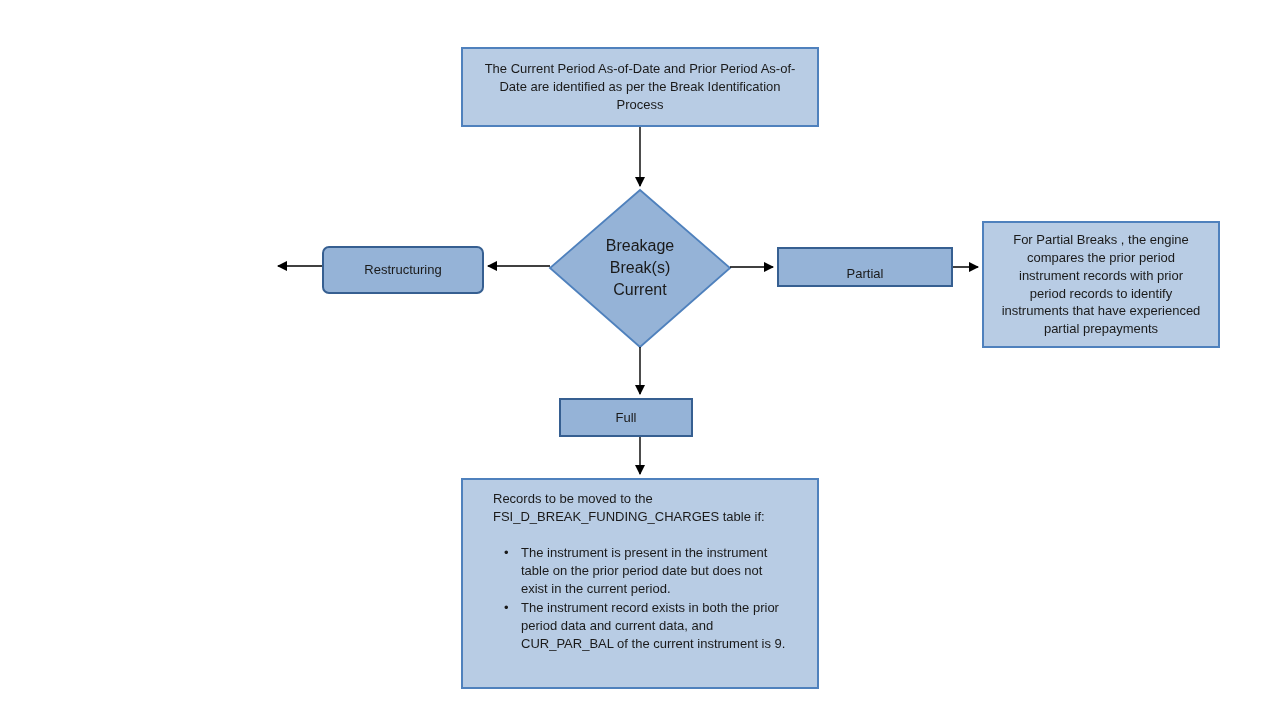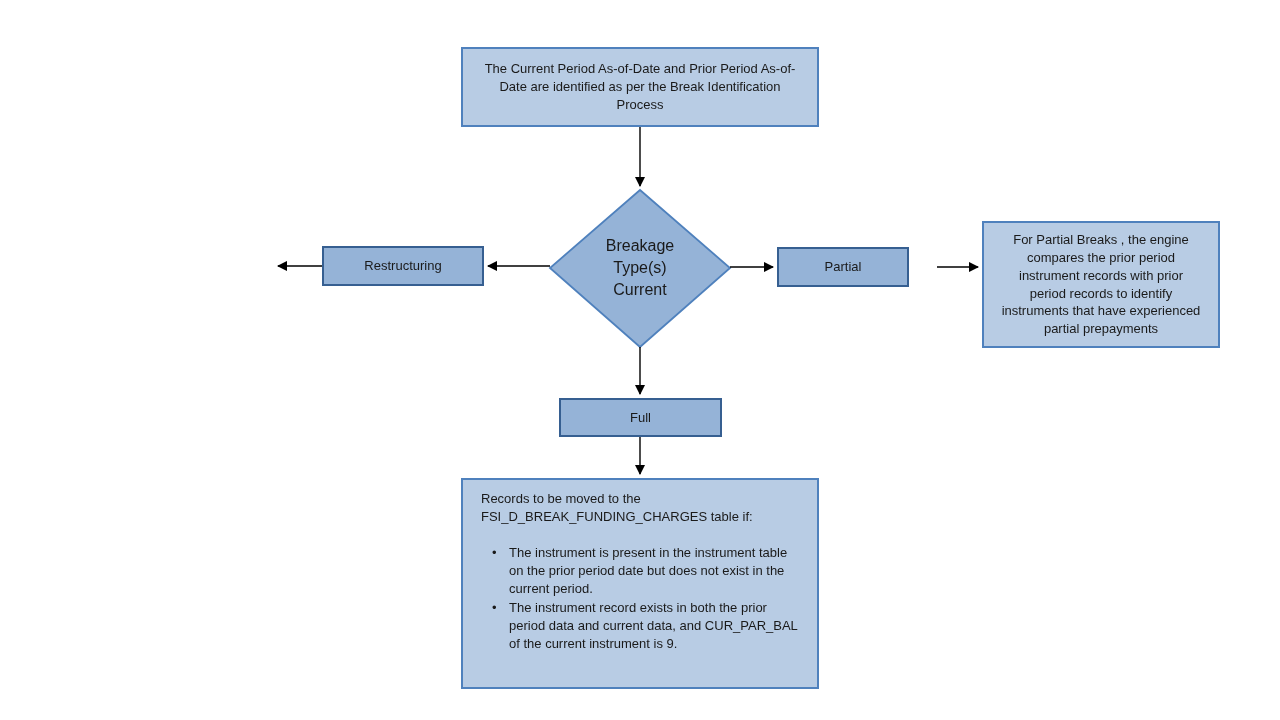--- a/index.html
+++ b/index.html
@@ -60,21 +60,21 @@
     align-items:center;
     justify-content:center;
     text-align:center;
     font-size:16px;
     line-height:1.38;
   }
   .bottom-box{
     position:absolute;
     background:var(--light-fill);
     border:2px solid var(--light-border);
-    padding:10px 18px;
+    padding:10px 30px;
     font-size:13px;
     line-height:1.38;
     text-align:left;
   }
   .bottom-box ul{
     margin:18px 0 3px 0;
     padding-left:28px;
     list-style:none;
   }
   .bottom-box li{
@@ -110,38 +110,38 @@
     <line x1="640" y1="347" x2="640" y2="394" marker-end="url(#arrow)"></line>
     <line x1="640" y1="437" x2="640" y2="474" marker-end="url(#arrow)"></line>
   </svg>
 
   <div class="node big-box" style="left:461px;top:47px;width:358px;height:80px;">
     <span>The Current Period As-of-Date and Prior Period As-of-Date are identified as per the Break Identification Process</span>
   </div>
 
   <div class="diamond-label" style="left:578px;top:229px;width:124px;height:78px;">
     <span>Breakage</span>
-    <span>Type(s)</span>
+    <span>Break(s)</span>
     <span>Current</span>
   </div>
 
-  <div class="node small-box" style="left:322px;top:246px;width:162px;height:40px;">
+  <div class="node small-box" style="left:322px;top:246px;width:162px;height:48px;border-radius:7px;">
     <span>Restructuring</span>
   </div>
 
 
-  <div class="node small-box" style="left:777px;top:247px;width:132px;height:40px;">
+  <div class="node small-box" style="left:777px;top:247px;width:176px;height:40px;align-items:flex-end;">
     <span>Partial</span>
   </div>
 
   <div class="node big-box" style="left:982px;top:205px;width:238px;height:127px;margin-top:16px;">
     <span>For Partial Breaks , the engine compares the prior period instrument records with prior period records to identify instruments that have experienced partial prepayments</span>
   </div>
 
-  <div class="node small-box" style="left:559px;top:398px;width:163px;height:39px;">
+  <div class="node small-box" style="left:559px;top:398px;width:134px;height:39px;">
     <span>Full</span>
   </div>
 
   <div class="bottom-box" style="left:461px;top:478px;width:358px;height:211px;">
     <div>Records to be moved to the FSI_D_BREAK_FUNDING_CHARGES table if:</div>
     <ul>
       <li>The instrument is present in the instrument table on the prior period date but does not exist in the current period.</li>
       <li>The instrument record exists in both the prior period data and current data, and CUR_PAR_BAL of the current instrument is 9.</li>
     </ul>
   </div>

